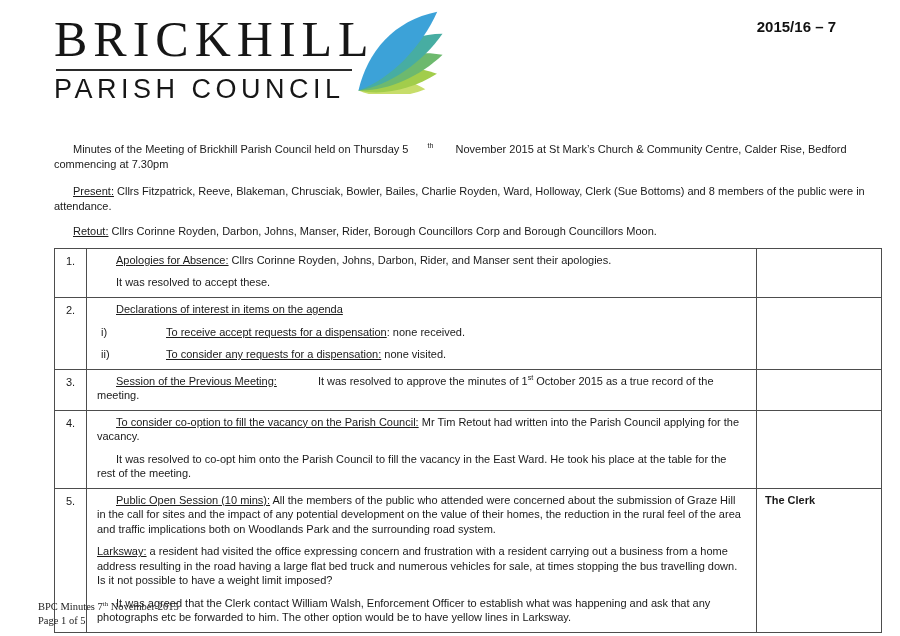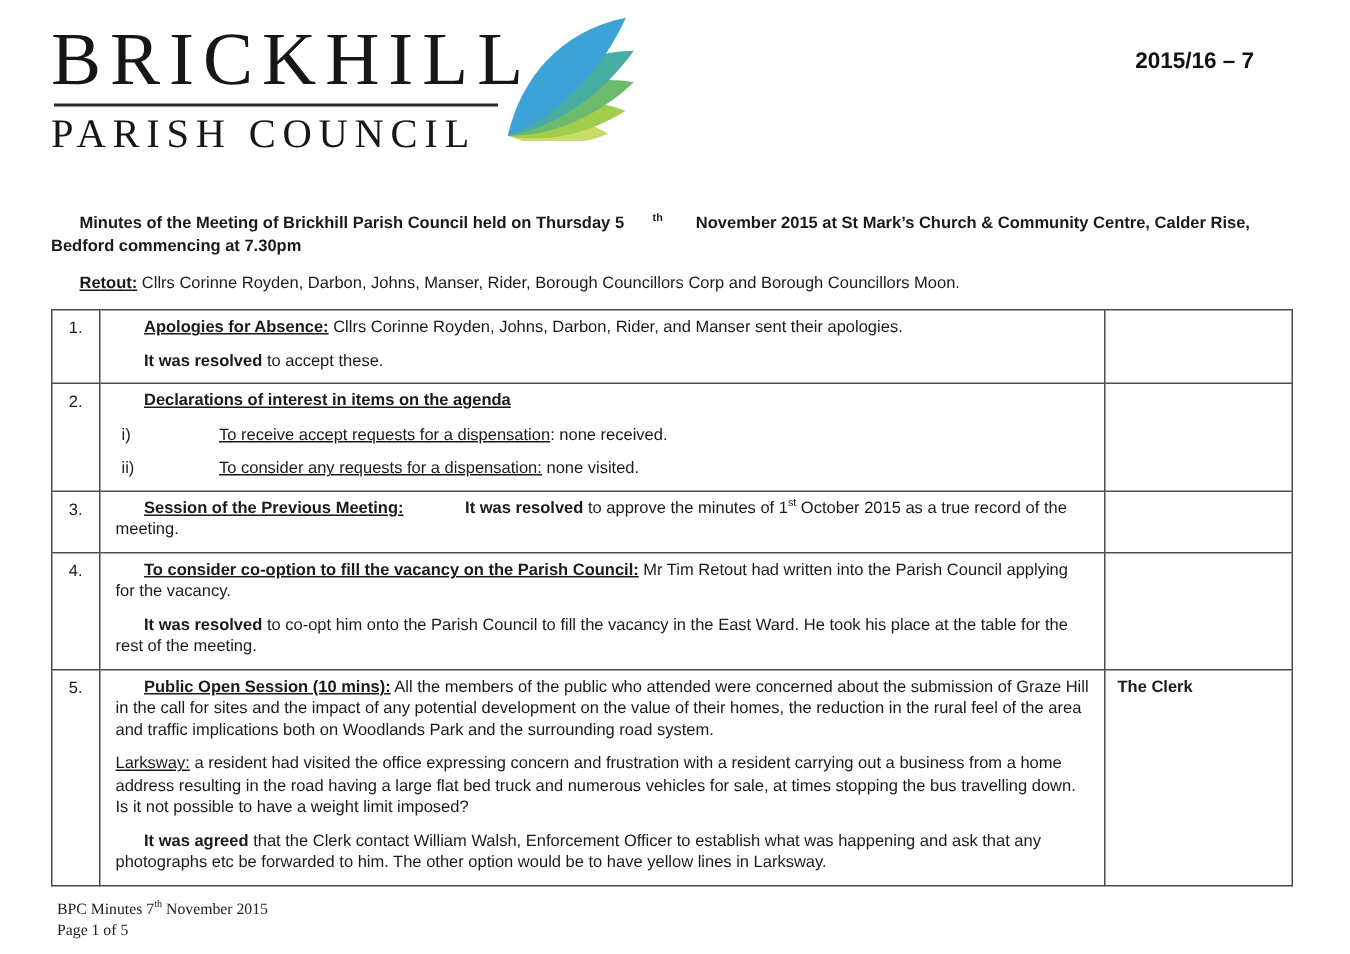--- a/index.html
+++ b/index.html
@@ -4,48 +4,48 @@
 <style>
   html, body {
     margin: 0; padding: 0;
     width: 900px; height: 636px;
     background: #ffffff;
     overflow: hidden;
     font-family: "Liberation Sans", sans-serif;
     color: #1a1a1a;
   }
   .page { position: relative; width: 900px; height: 636px; }
-  .content { margin: 0 34px 0 34px; }
+  .content { margin: 0 34px 0 54px; }
 
   
   .header { position: relative; padding-top: 14px; height: 112px; }
   .logo-block { position: relative; width: 430px; }
   .logo-title {
     font-family: "Liberation Serif", serif;
     font-size: 50px; line-height: 1.0;
     letter-spacing: 6px;
     color: #161616;
     text-transform: uppercase;
     white-space: nowrap;
   }
   .logo-rule {
     width: 296px; border: 0; border-top: 2px solid #2b2b2b;
     margin: 5px 0 5px 2px;
   }
   .logo-subtitle {
-    font-family: Liberation Serif, serif;
+    font-family: Liberation Sans, sans-serif;
     font-size: 27px; line-height: 1.0;
     letter-spacing: 4.5px;
     color: #161616;
     text-transform: uppercase;
     white-space: nowrap;
   }
   .leaf-wrap { position: absolute; left: 296px; top: -4px; }
   .doc-ref {
-    position: absolute; top: 32px; right: 30px;
+    position: absolute; top: 18px; right: 30px;
     font-size: 15px; font-weight: bold; color: #111;
   }
 
   
   .intro-heading { margin-top: 16px; font-size: 11px; font-weight: bold; line-height: 1.4; }
   .intro-line { margin-top: 11px; font-size: 11px; line-height: 1.4; }
   .intro-line.absent { margin-top: 9px; }
 
   
   table.minutes { border-collapse: collapse; margin-top: 9px; width: 828px; table-layout: fixed; }
@@ -54,21 +54,21 @@
     vertical-align: top;
     font-size: 11px; line-height: 1.32;
   }
   td.num { width: 29px; text-align: center; padding-top: 5px; }
   td.content { padding: 4px 10px 7px 10px; }
   td.action { width: 92px; vertical-align: bottom; padding: 4px 24px 13px 8px; font-weight: bold; }
   .para { margin: 0; }
   .para + .para { margin-top: 8px; }
   .listitem { padding-left: 4px; }
   .marker { display: inline-block; width: 65px; }
-  .b { font-weight: bold; padding-left: 19px; }
+  .b { font-weight: normal; padding-left: 19px; }
   .u { text-decoration: underline; }
   sup { font-size: 0.65em; line-height: 0; }
 
   
   .footer {
     position: absolute; left: 38px; bottom: 8px;
     font-family: "Liberation Serif", serif;
     font-size: 10.5px; line-height: 1.35; color: #222;
   }
 </style>
@@ -92,20 +92,21 @@
               <path d="M8 92 C 18 48, 48 12, 98 2 C 80 42, 46 78, 8 92 Z" transform="rotate(11 8 92) translate(8 92) scale(0.91) translate(-8 -92)" fill="#3AA79B"></path>
               <path d="M8 92 C 18 48, 48 12, 98 2 C 80 42, 46 78, 8 92 Z" fill="#2E9CD6"></path>
             </g>
           </svg>
         </div>
       </div>
       <div class="doc-ref">2015/16 – 7</div>
     </div>
 
     <div class="intro-heading"><span class="b">Minutes of the Meeting of Brickhill Parish Council held on Thursday 5</span><sup class="b">th</sup><span class="b"> November 2015 at St Mark’s Church &amp; Community Centre, Calder Rise, Bedford commencing at 7.30pm</span></div>
+    <div class="intro-line"><span class="b u">Present:</span><span> Cllrs Fitzpatrick, Reeve, Blakeman, Chrusciak, Bowler, Bailes, Charlie Royden, Ward, Holloway, Clerk (Sue Bottoms) and 8 members of the public were in attendance.</span></div>
     <div class="intro-line absent"><span class="b u">Retout:</span><span>  Cllrs Corinne Royden, Darbon, Johns, Manser, Rider, Borough Councillors Corp and Borough Councillors Moon.</span></div>
 
     <table class="minutes">
       <tbody>
   <tr>
     <td class="num">1.</td>
     <td class="content">
               <div class="para"><span class="b u">Apologies for Absence:</span><span>  Cllrs Corinne Royden, Johns, Darbon, Rider, and Manser sent their apologies.</span></div>
               <div class="para"><span class="b">It was resolved</span><span> to accept these.</span></div>
             </td>

